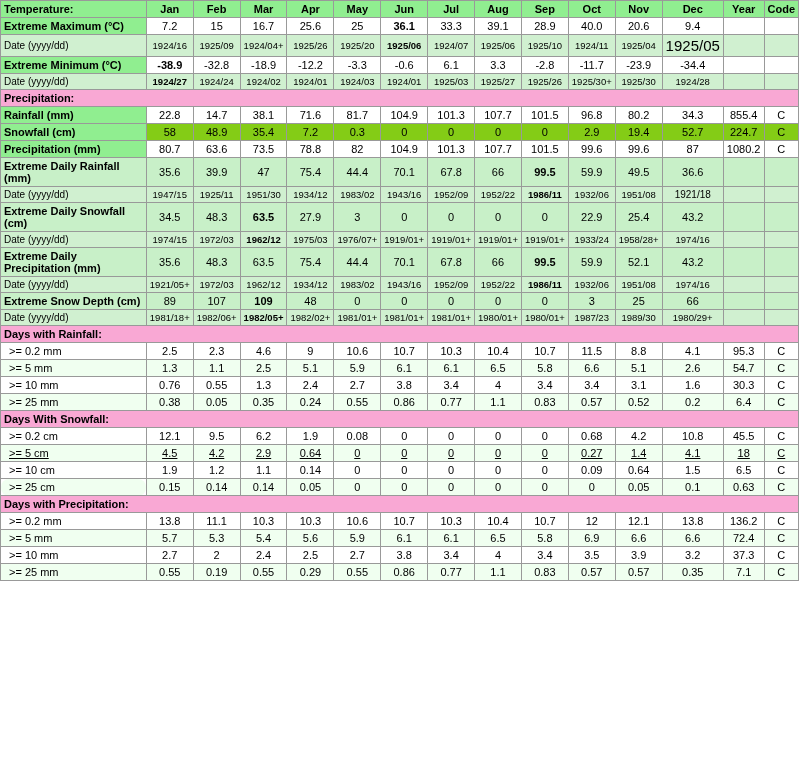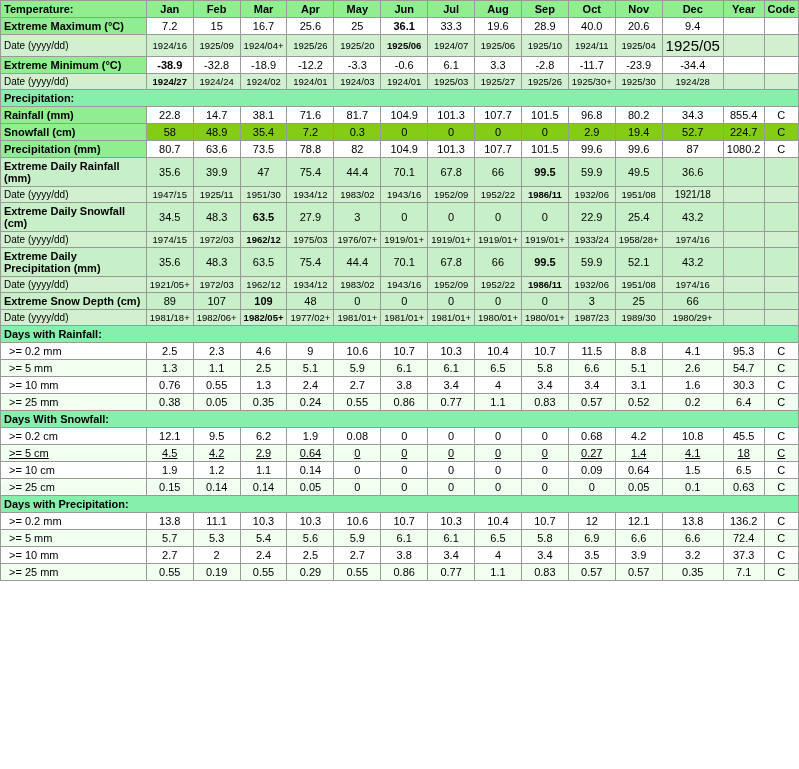--- a/index.html
+++ b/index.html
@@ -1,21 +1,21 @@
 <!DOCTYPE html>
 <html><head>
   <meta charset="utf-8">
   <style>
     * { margin: 0; padding: 0; box-sizing: border-box; }
     body { font-family: Arial, sans-serif; font-size: 11px; background: #fff; }
     table { border-collapse: collapse; width: 799px; }
     th, td { border: 1px solid #999; padding: 2px 3px; text-align: center; vertical-align: middle; }
     th { background: #90EE90; font-weight: bold; }
     .row-header { text-align: left; background: #90EE90; font-weight: bold; padding-left: 3px; }
-    .section-header { background: #86efac; text-align: left; font-weight: bold; padding-left: 3px; }
+    .section-header { background: #f9a8d4; text-align: left; font-weight: bold; padding-left: 3px; }
     .bold { font-weight: bold; }
     .data-cell { background: #fff; }
     td.left { text-align: left; }
   </style>
 </head>
 <body>
 
 <table>
   <thead>
     <tr>
@@ -40,21 +40,21 @@
 
     <tr>
       <td class="row-header left">Extreme Maximum (°C)</td>
       <td class="data-cell">7.2</td>
       <td class="data-cell">15</td>
       <td class="data-cell">16.7</td>
       <td class="data-cell">25.6</td>
       <td class="data-cell">25</td>
       <td class="data-cell bold">36.1</td>
       <td class="data-cell">33.3</td>
-      <td class="data-cell">19.6</td>
+      <td class="data-cell">39.1</td>
       <td class="data-cell">28.9</td>
       <td class="data-cell">40.0</td>
       <td class="data-cell">20.6</td>
       <td class="data-cell">9.4</td>
       <td class="data-cell"></td>
       <td class="data-cell"></td>
     </tr>
 
     <tr style="background:#d0f0d0;">
       <td class="left" style="font-size:10px;">Date (yyyy/dd)</td>
@@ -292,21 +292,21 @@
       <td>66</td>
       <td></td>
       <td></td>
     </tr>
 
     <tr style="background:#d0f0d0;">
       <td class="left" style="font-size:10px;">Date (yyyy/dd)</td>
       <td style="font-size:9.5px;">1981/18+</td>
       <td style="font-size:9.5px;">1982/06+</td>
       <td style="font-size:9.5px; font-weight:bold;">1982/05+</td>
-      <td style="font-size:9.5px;">1977/02+</td>
+      <td style="font-size:9.5px;">1982/02+</td>
       <td style="font-size:9.5px;">1981/01+</td>
       <td style="font-size:9.5px;">1981/01+</td>
       <td style="font-size:9.5px;">1981/01+</td>
       <td style="font-size:9.5px;">1980/01+</td>
       <td style="font-size:9.5px;">1980/01+</td>
       <td style="font-size:9.5px;">1987/23</td>
       <td style="font-size:9.5px;">1989/30</td>
       <td style="font-size:9.5px;">1980/29+</td>
       <td></td>
       <td></td>

